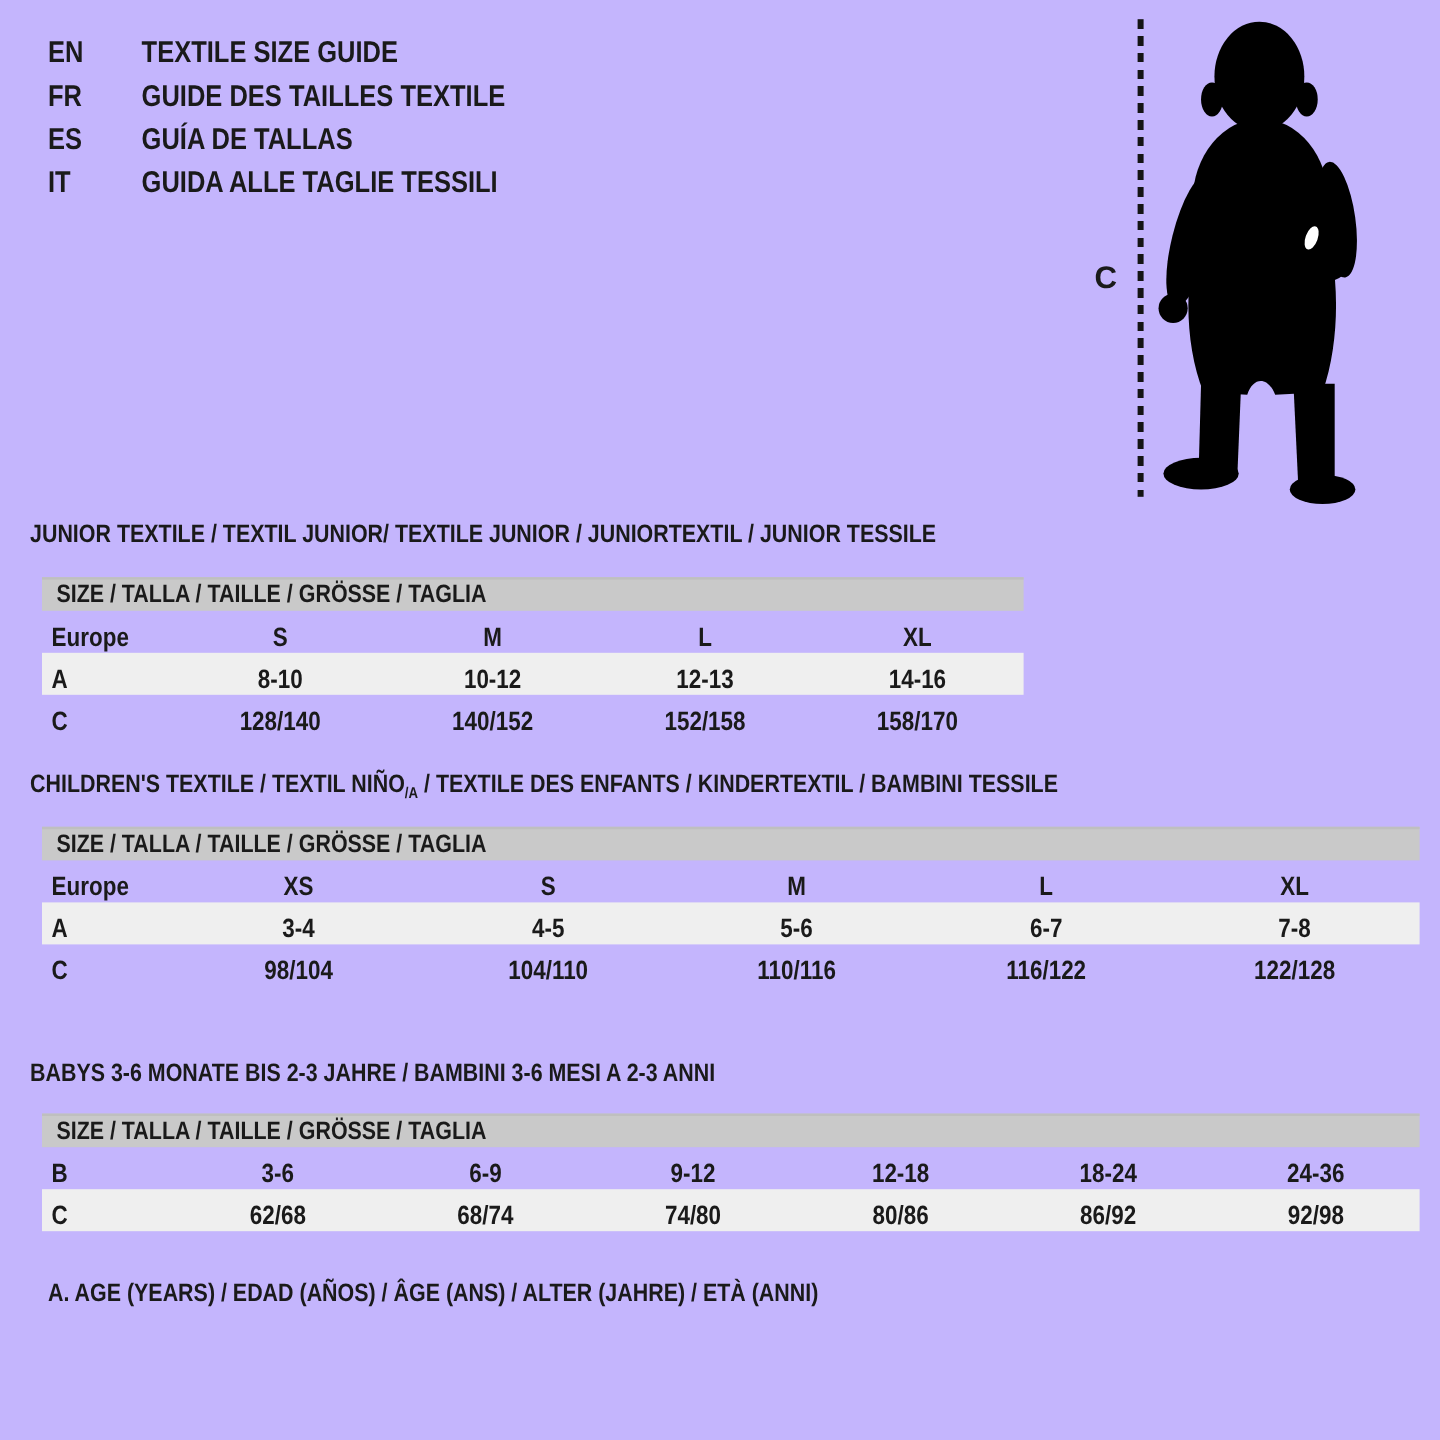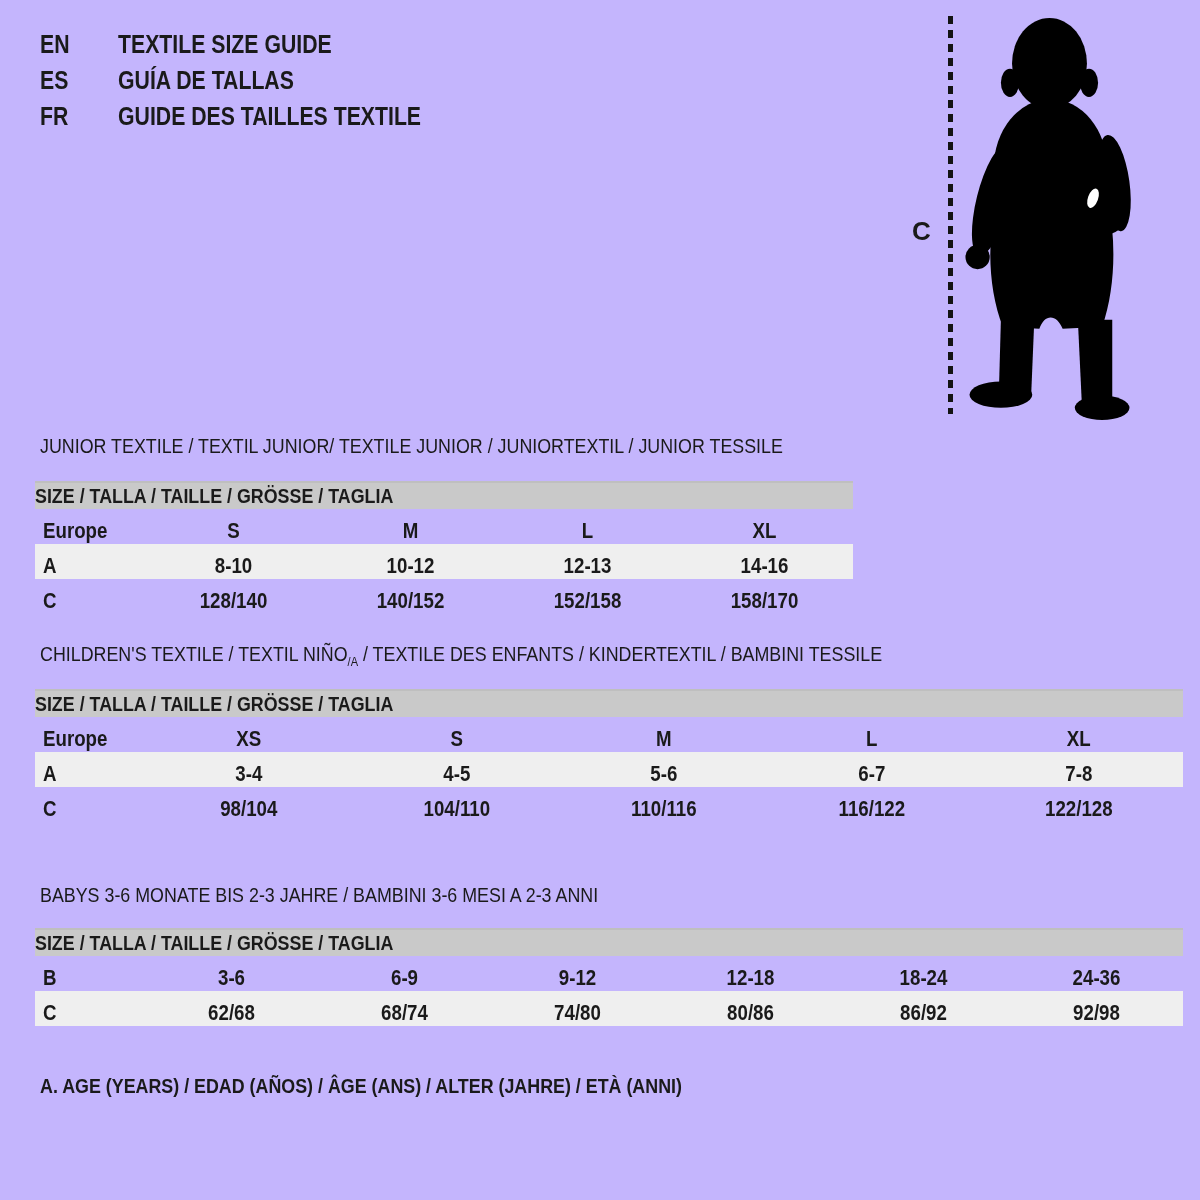--- a/index.html
+++ b/index.html
@@ -16,55 +16,59 @@
   .lang-row   { display:flex; height:36px; align-items:center; font-size:25px; font-weight:700; }
   .lang-code  { width:78px; }
 
   
   .measure-line { position:absolute; left:948px; top:16px; width:5px; height:398px;
                   background:repeating-linear-gradient(to bottom,#141414 0 8px,transparent 8px 14px); }
   .measure-label { position:absolute; left:912px; top:216px; font-size:26px; font-weight:700; }
   .figure-svg { position:absolute; left:963px; top:16px; }
 
   
-  .sec-heading { position:absolute; left:40px; font-size:21px; font-weight:400; }
+  .sec-heading { position:absolute; left:25px; font-size:21px; font-weight:700; }
   .sub { font-size:13px; vertical-align:-5px; }
 
   
   .sizetable { position:absolute; left:35px; }
   .t-narrow { width:818px; }
   .t-wide   { width:1148px; }
-  .thead { height:28px; background:#c9c9c9; display:flex; align-items:center; padding-left:0;
+  .thead { height:28px; background:#c9c9c9; display:flex; align-items:center; padding-left:12px;
            font-size:21px; font-weight:700; border-top:2px solid #bfbfbf; }
   .trow  { height:35px; display:flex; align-items:flex-end; font-size:22px; font-weight:700; }
   .row-alt { background:#efefef; }
   .tlabel { width:110px; padding-left:8px; }
   .tcell  { flex:1; text-align:center; }
 
   
   .legend { position:absolute; left:40px; top:1066px; }
-  .legend-line { height:32px; display:flex; align-items:flex-end; font-size:21px; font-weight:700; }
+  .legend-line { height:32px; display:flex; align-items:flex-start; font-size:21px; font-weight:700; }
 </style>
 </head>
 <body>
 
 <div id="canvas">
 
   <div class="lang-block">
     <div class="lang-row">
       <span class="lang-code cond">EN</span>
       <span class="cond">TEXTILE SIZE GUIDE</span>
     </div>
     <div class="lang-row">
+      <span class="lang-code cond">FR</span>
+      <span class="cond">GUIDE DES TAILLES TEXTILE</span>
+    </div>
+    <div class="lang-row">
       <span class="lang-code cond">ES</span>
       <span class="cond">GUÍA DE TALLAS</span>
     </div>
     <div class="lang-row">
-      <span class="lang-code cond">FR</span>
-      <span class="cond">GUIDE DES TAILLES TEXTILE</span>
+      <span class="lang-code cond">IT</span>
+      <span class="cond">GUIDA ALLE TAGLIE TESSILI</span>
     </div>
   </div>
 
   <div class="measure-line"></div>
   <div class="measure-label">C</div>
   <svg class="figure-svg" width="175" height="405" viewBox="0 0 170 400">
     <g fill="#000000">
       <ellipse cx="84" cy="47" rx="37" ry="45"></ellipse>
       <ellipse cx="45" cy="66" rx="9" ry="14"></ellipse>
       <ellipse cx="123" cy="66" rx="9" ry="14"></ellipse>

